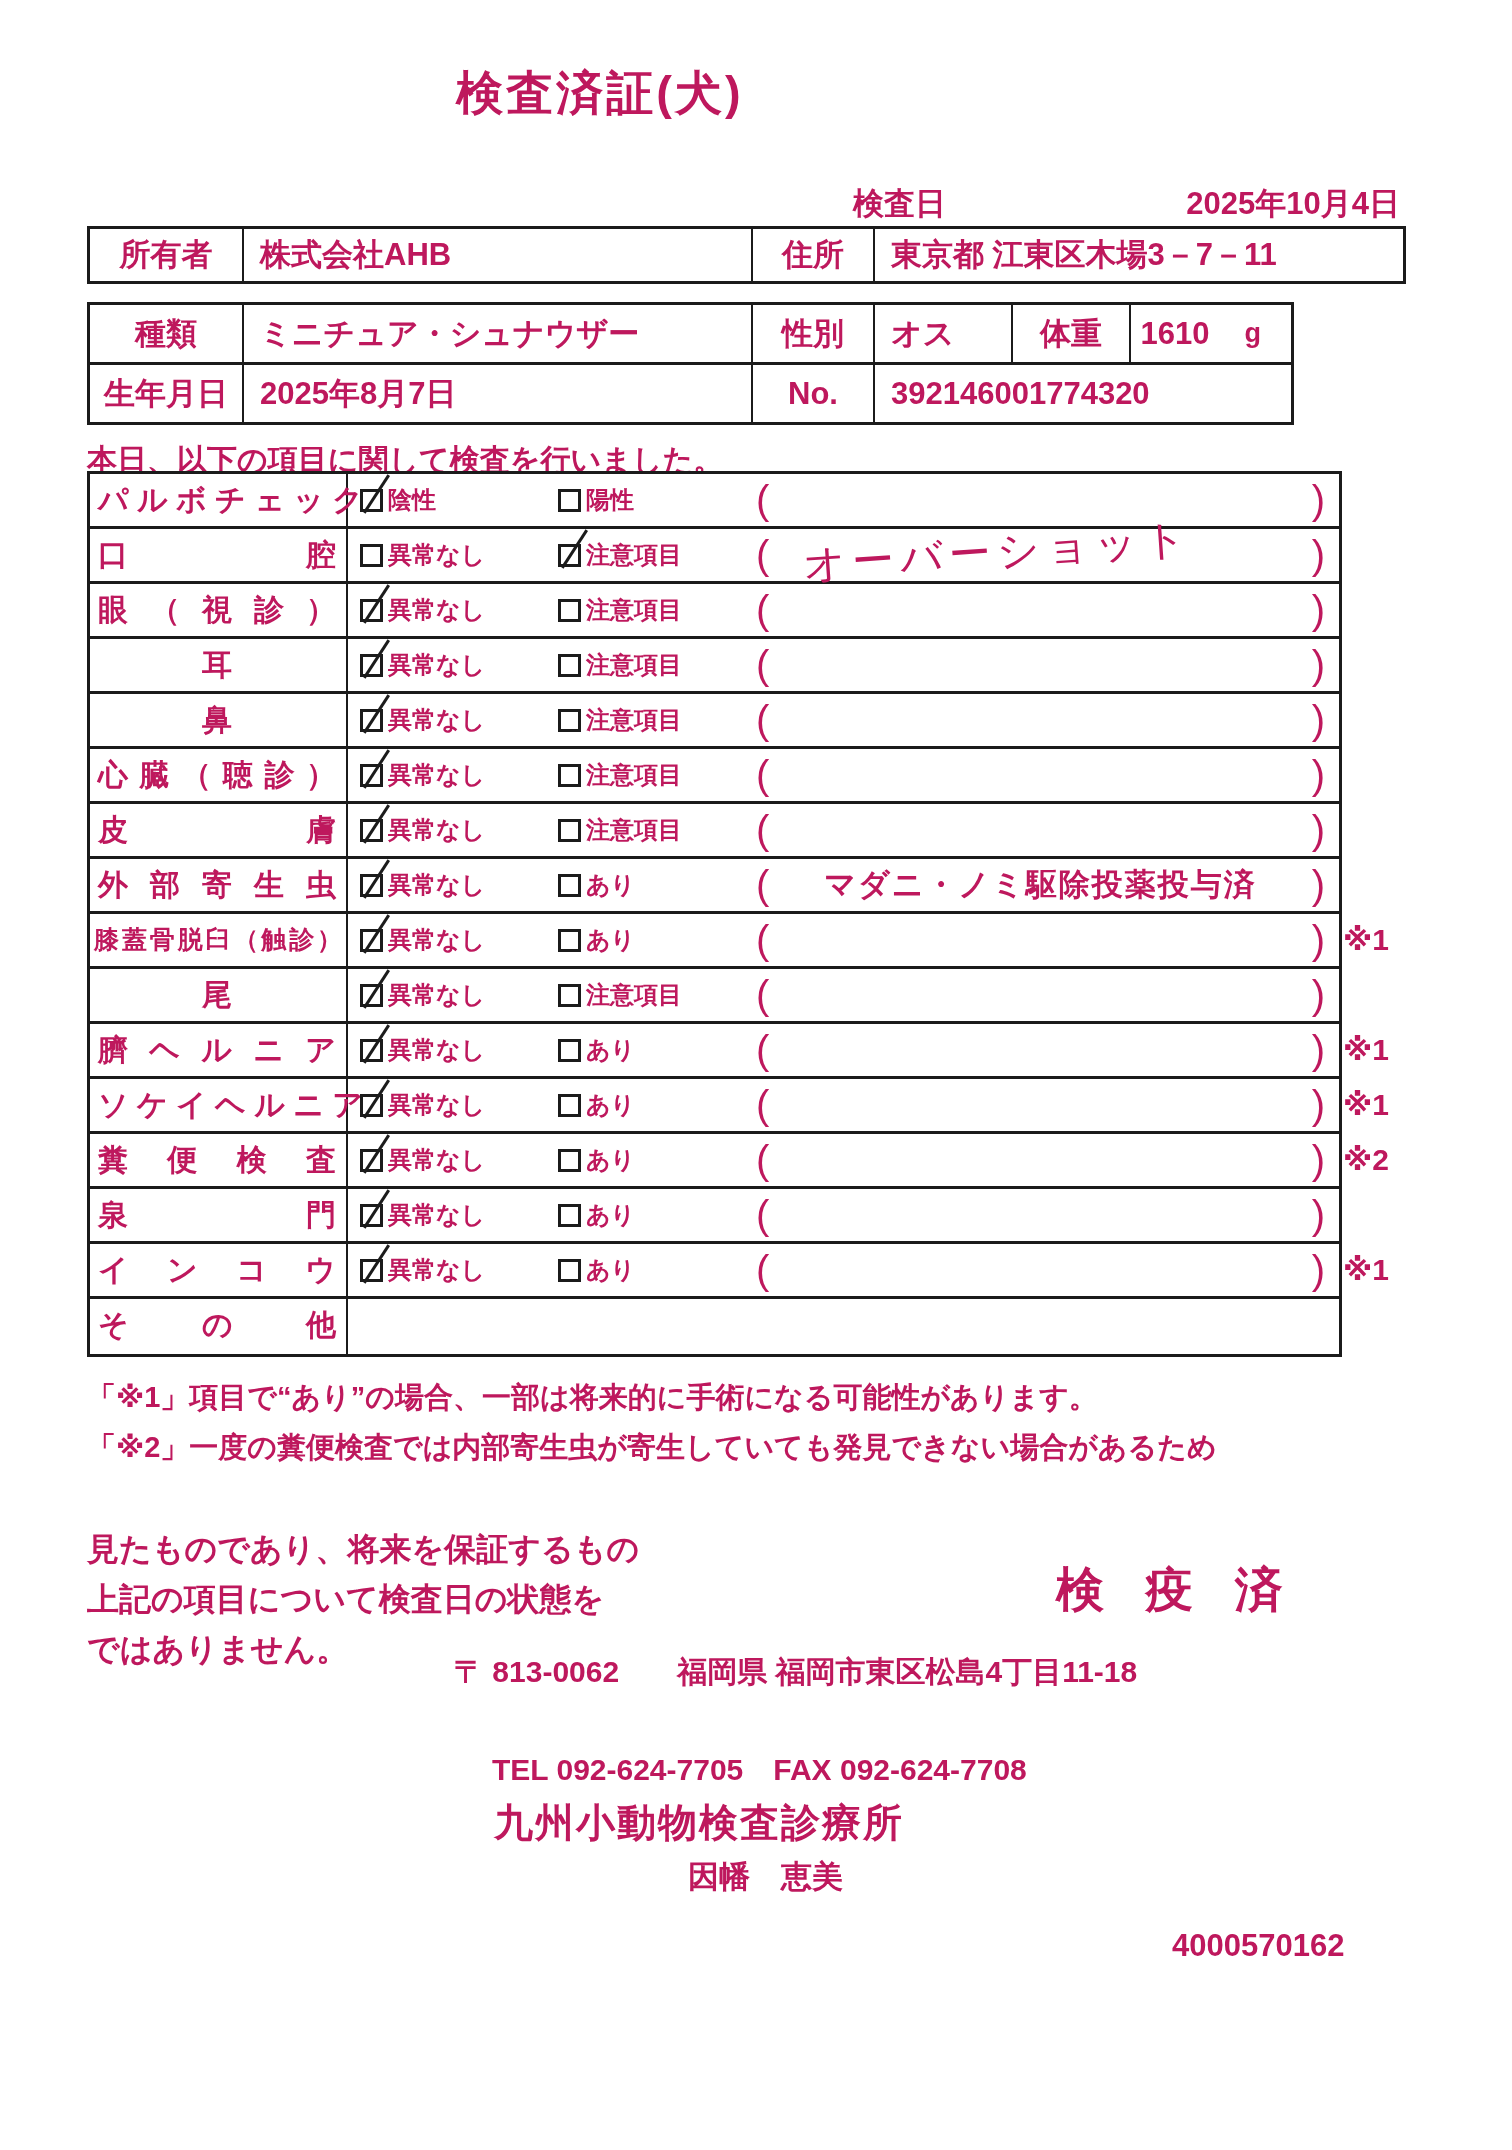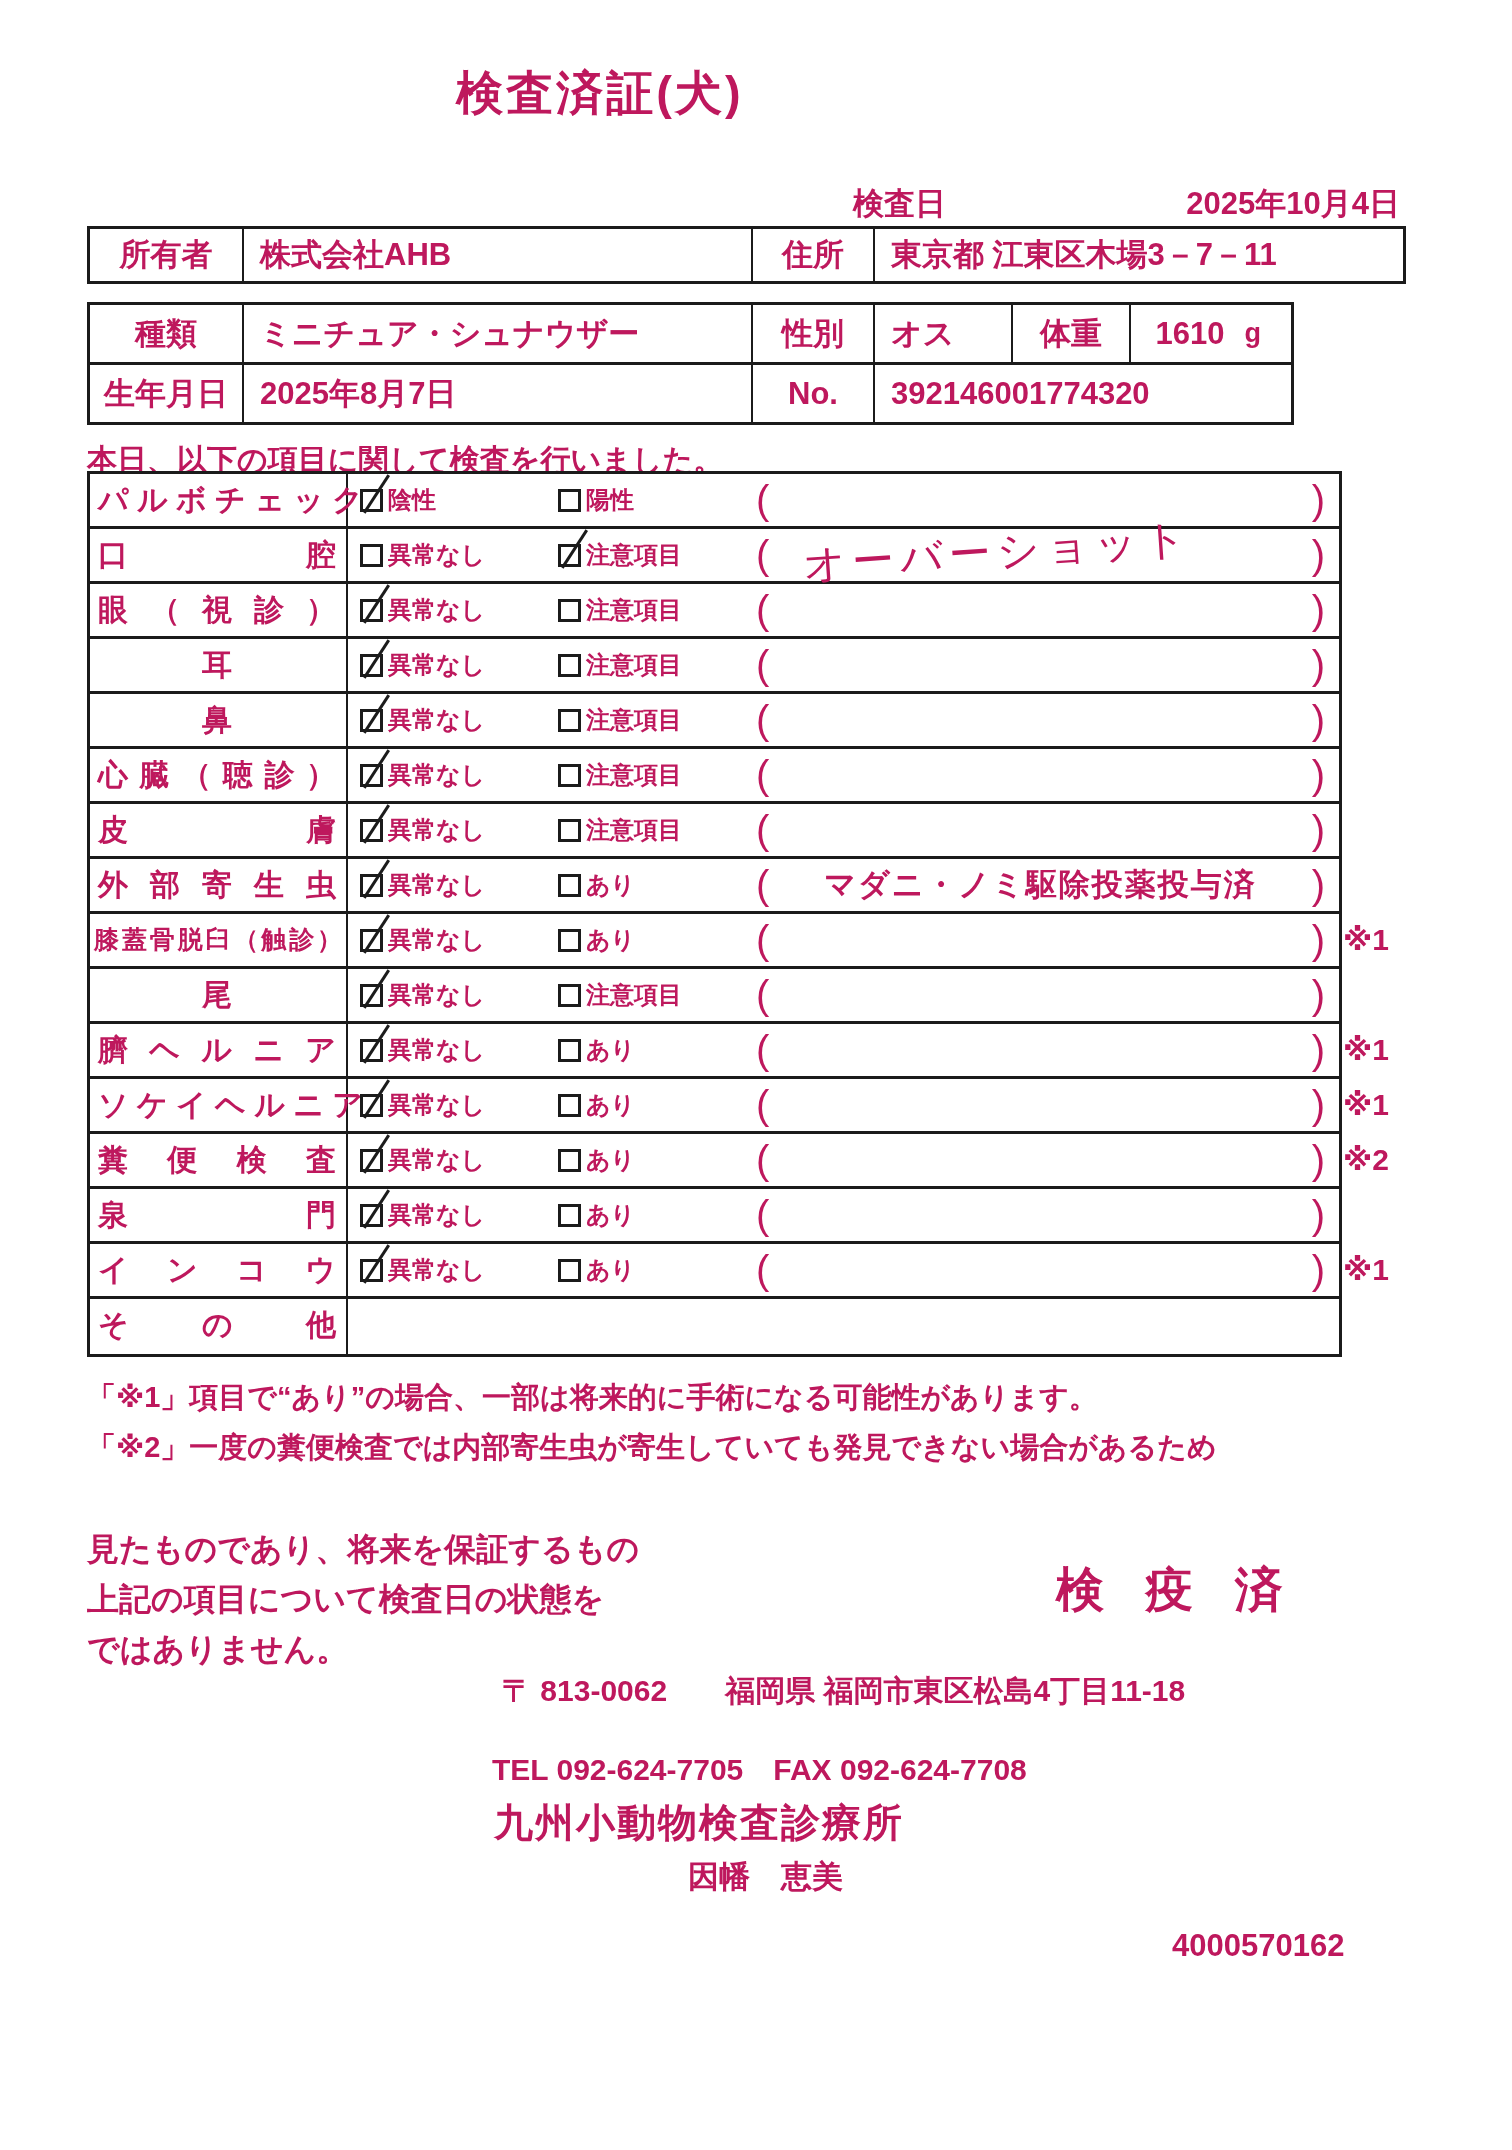--- a/index.html
+++ b/index.html
@@ -22,21 +22,21 @@
         border:3px solid #1b1b1b; box-sizing:border-box; }
   .t2 .hrow { display:flex; height:57px; }
   .t2 .hrow.first { border-bottom:3px solid #1b1b1b; }
   .cell { display:flex; align-items:center; box-sizing:border-box;
           border-right:2px solid #1b1b1b; font-size:31px; font-weight:600; height:100%; }
   .cell.last { border-right:none; }
   .cell.lbl { justify-content:center; }
   .cell.val { padding-left:16px; }
   .w154{width:154px}.w509{width:509px}.w122{width:122px}.w138{width:138px}.w118{width:118px}
   .grow{flex:1}
-  .weightcell { justify-content:flex-end; padding-right:30px; gap:20px; }
+  .weightcell { justify-content:flex-end; padding-right:30px; gap:35px; }
   .weightcell .unit { font-size:27px; font-weight:600; }
 
   .intro { position:absolute; top:440px; left:87px; font-size:30px; font-weight:700;text-align:right; }
 
   
   .mtable { position:absolute; top:471px; left:87px; width:1255px;
             border:3px solid #1b1b1b; box-sizing:border-box; background:#fff; }
   .trow { position:relative; display:flex; height:55px;
           border-bottom:3px solid #1b1b1b; box-sizing:border-box; }
   .trow.lastrow { border-bottom:none; }
@@ -64,21 +64,21 @@
              font-size:30px; font-weight:600; text-align:left; padding-left:10px; }
 
   
   .note { position:absolute; left:87px; font-size:29px; font-weight:600; }
   .note.n1 { top:1378px; }
   .note.n2a { top:1428px; }
   .note.n2b { top:1474px; left:178px; }
   .disc { position:absolute; top:1524px; left:87px; font-size:32px; font-weight:700; line-height:50px; }
   .disc span { display:block; }
   .stamp { position:absolute; top:1558px; left:1056px; font-size:48px; font-weight:600; letter-spacing:14px; }
-  .postal-line { position:absolute; top:1652px; left:502px; font-size:30px; font-weight:600; display:flex; gap:58px;margin-top:19px; }
+  .postal-line { position:absolute; top:1652px; left:454px; font-size:30px; font-weight:600; display:flex; gap:58px; }
   .phone-line { position:absolute; top:1750px; left:492px; font-size:30px; font-weight:600; }
   .clinic { position:absolute; top:1796px; left:494px; font-size:39px; font-weight:600; letter-spacing:2px; }
   .examiner { position:absolute; top:1856px; left:688px; font-size:31px; font-weight:600; }
   .serial { position:absolute; top:1928px; left:1172px; font-size:31px; font-weight:600; }
 </style>
 </head>
 <body>
 
 <div class="page">
 

